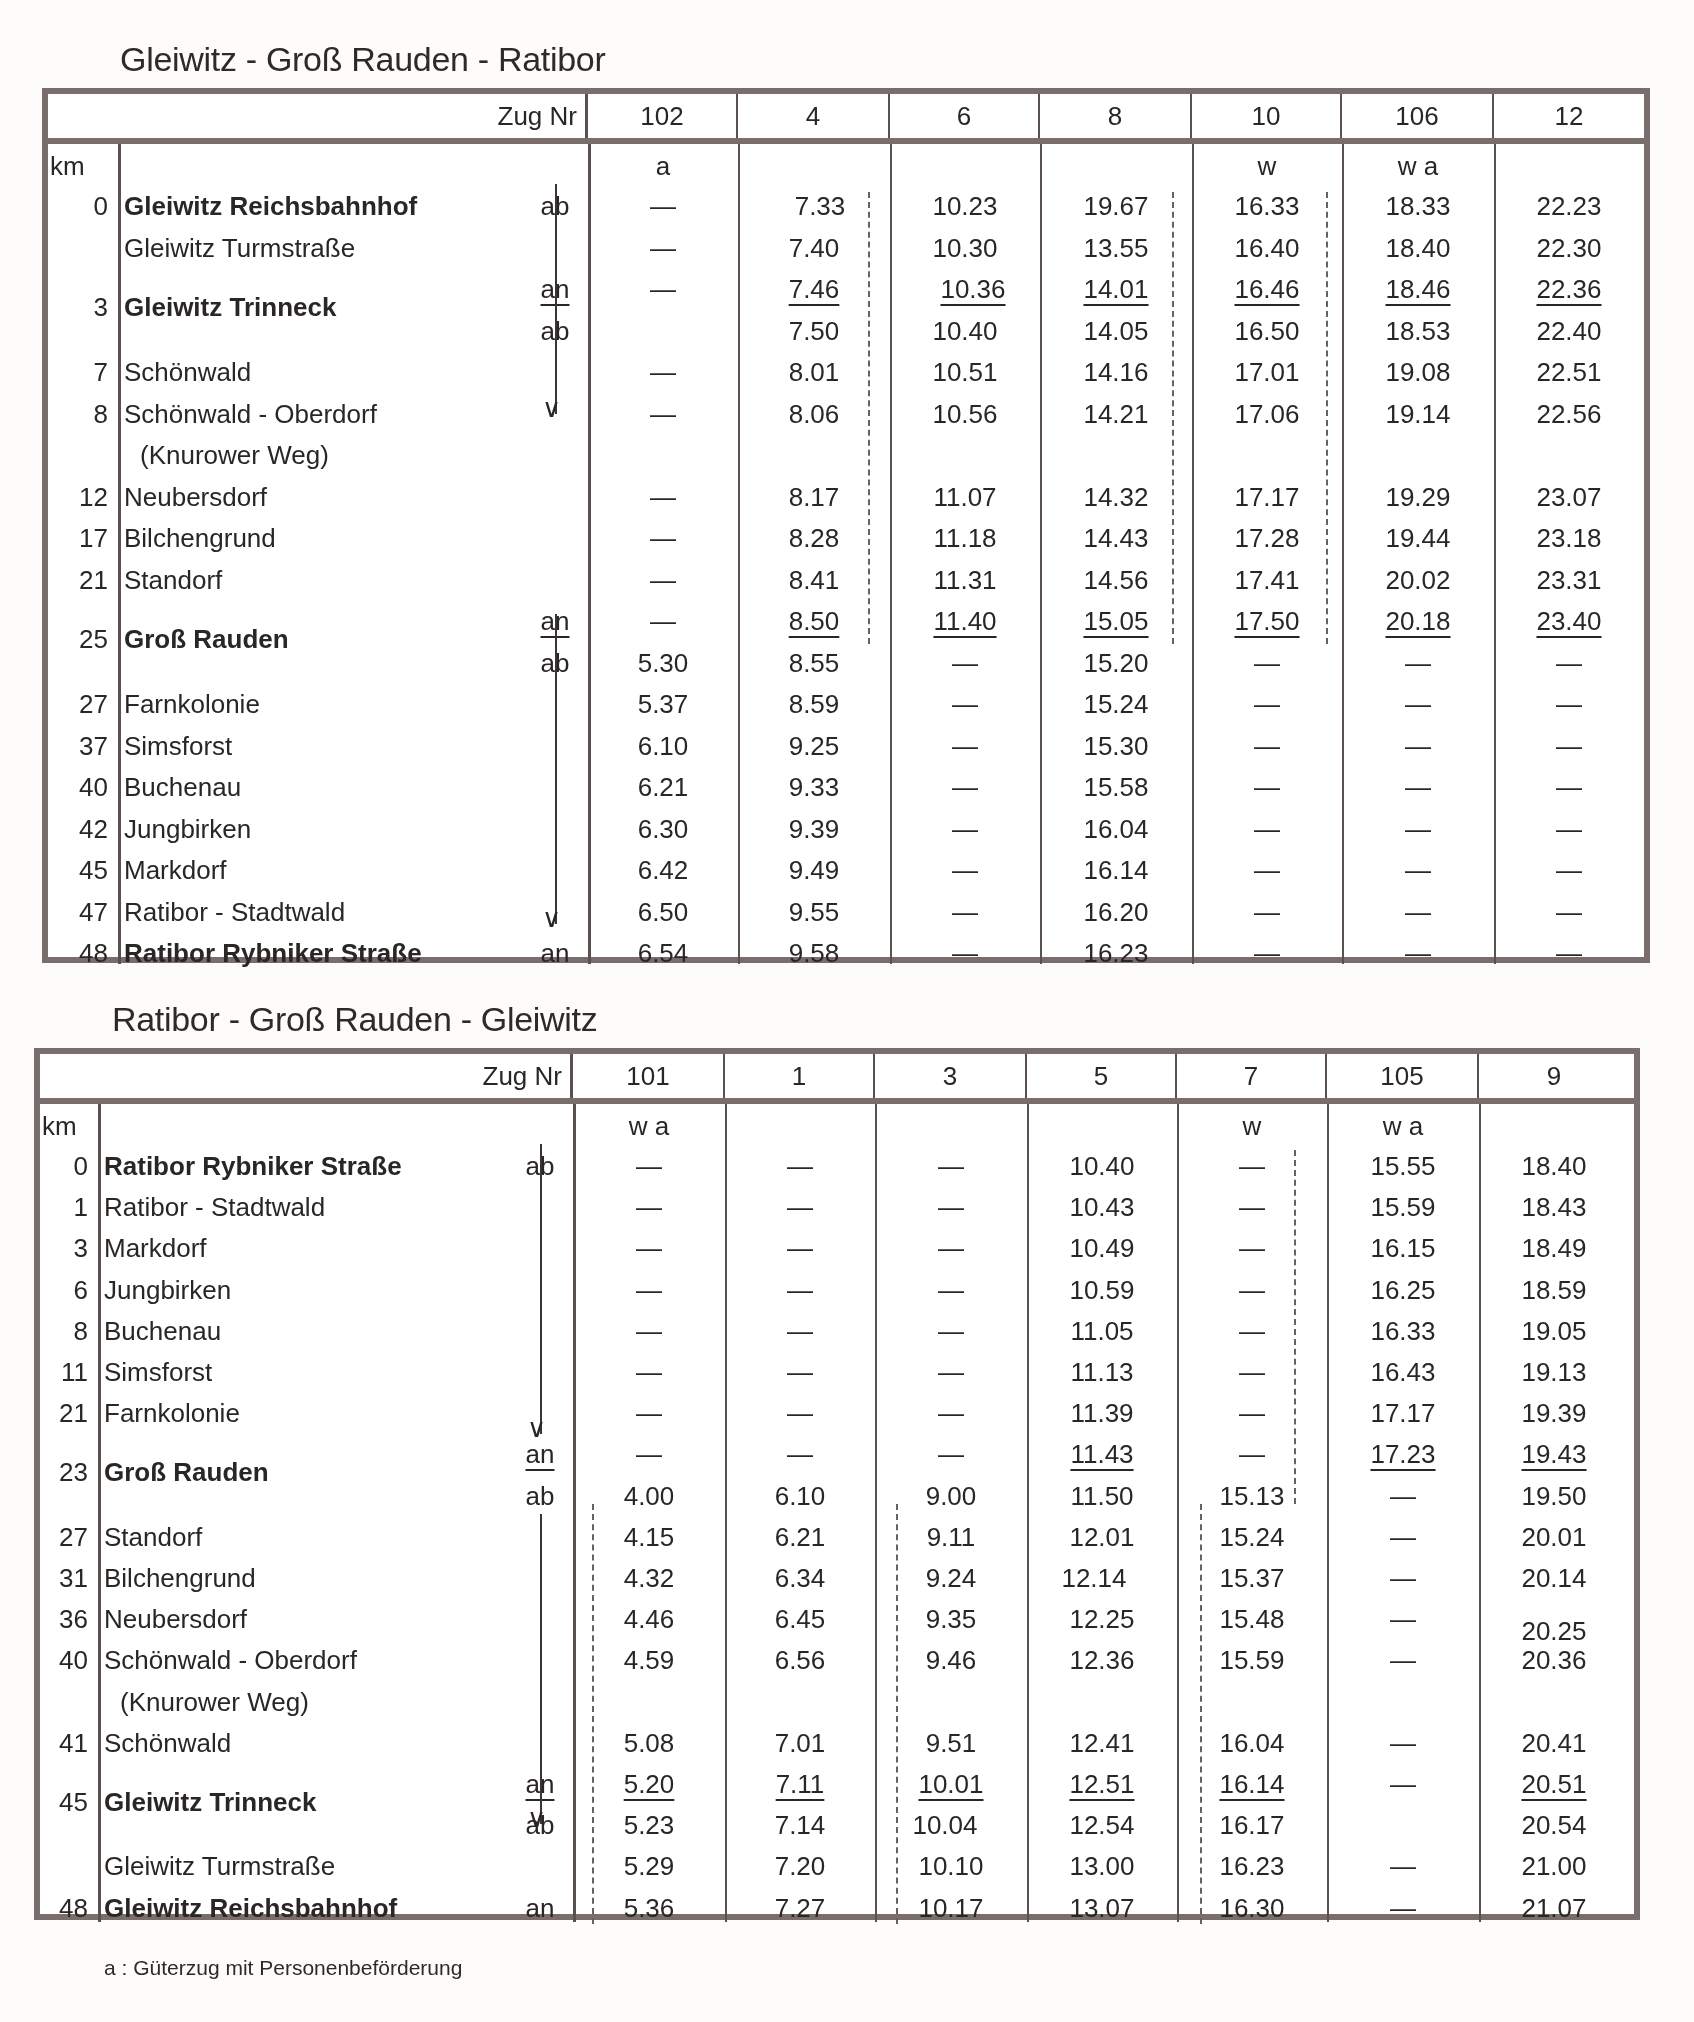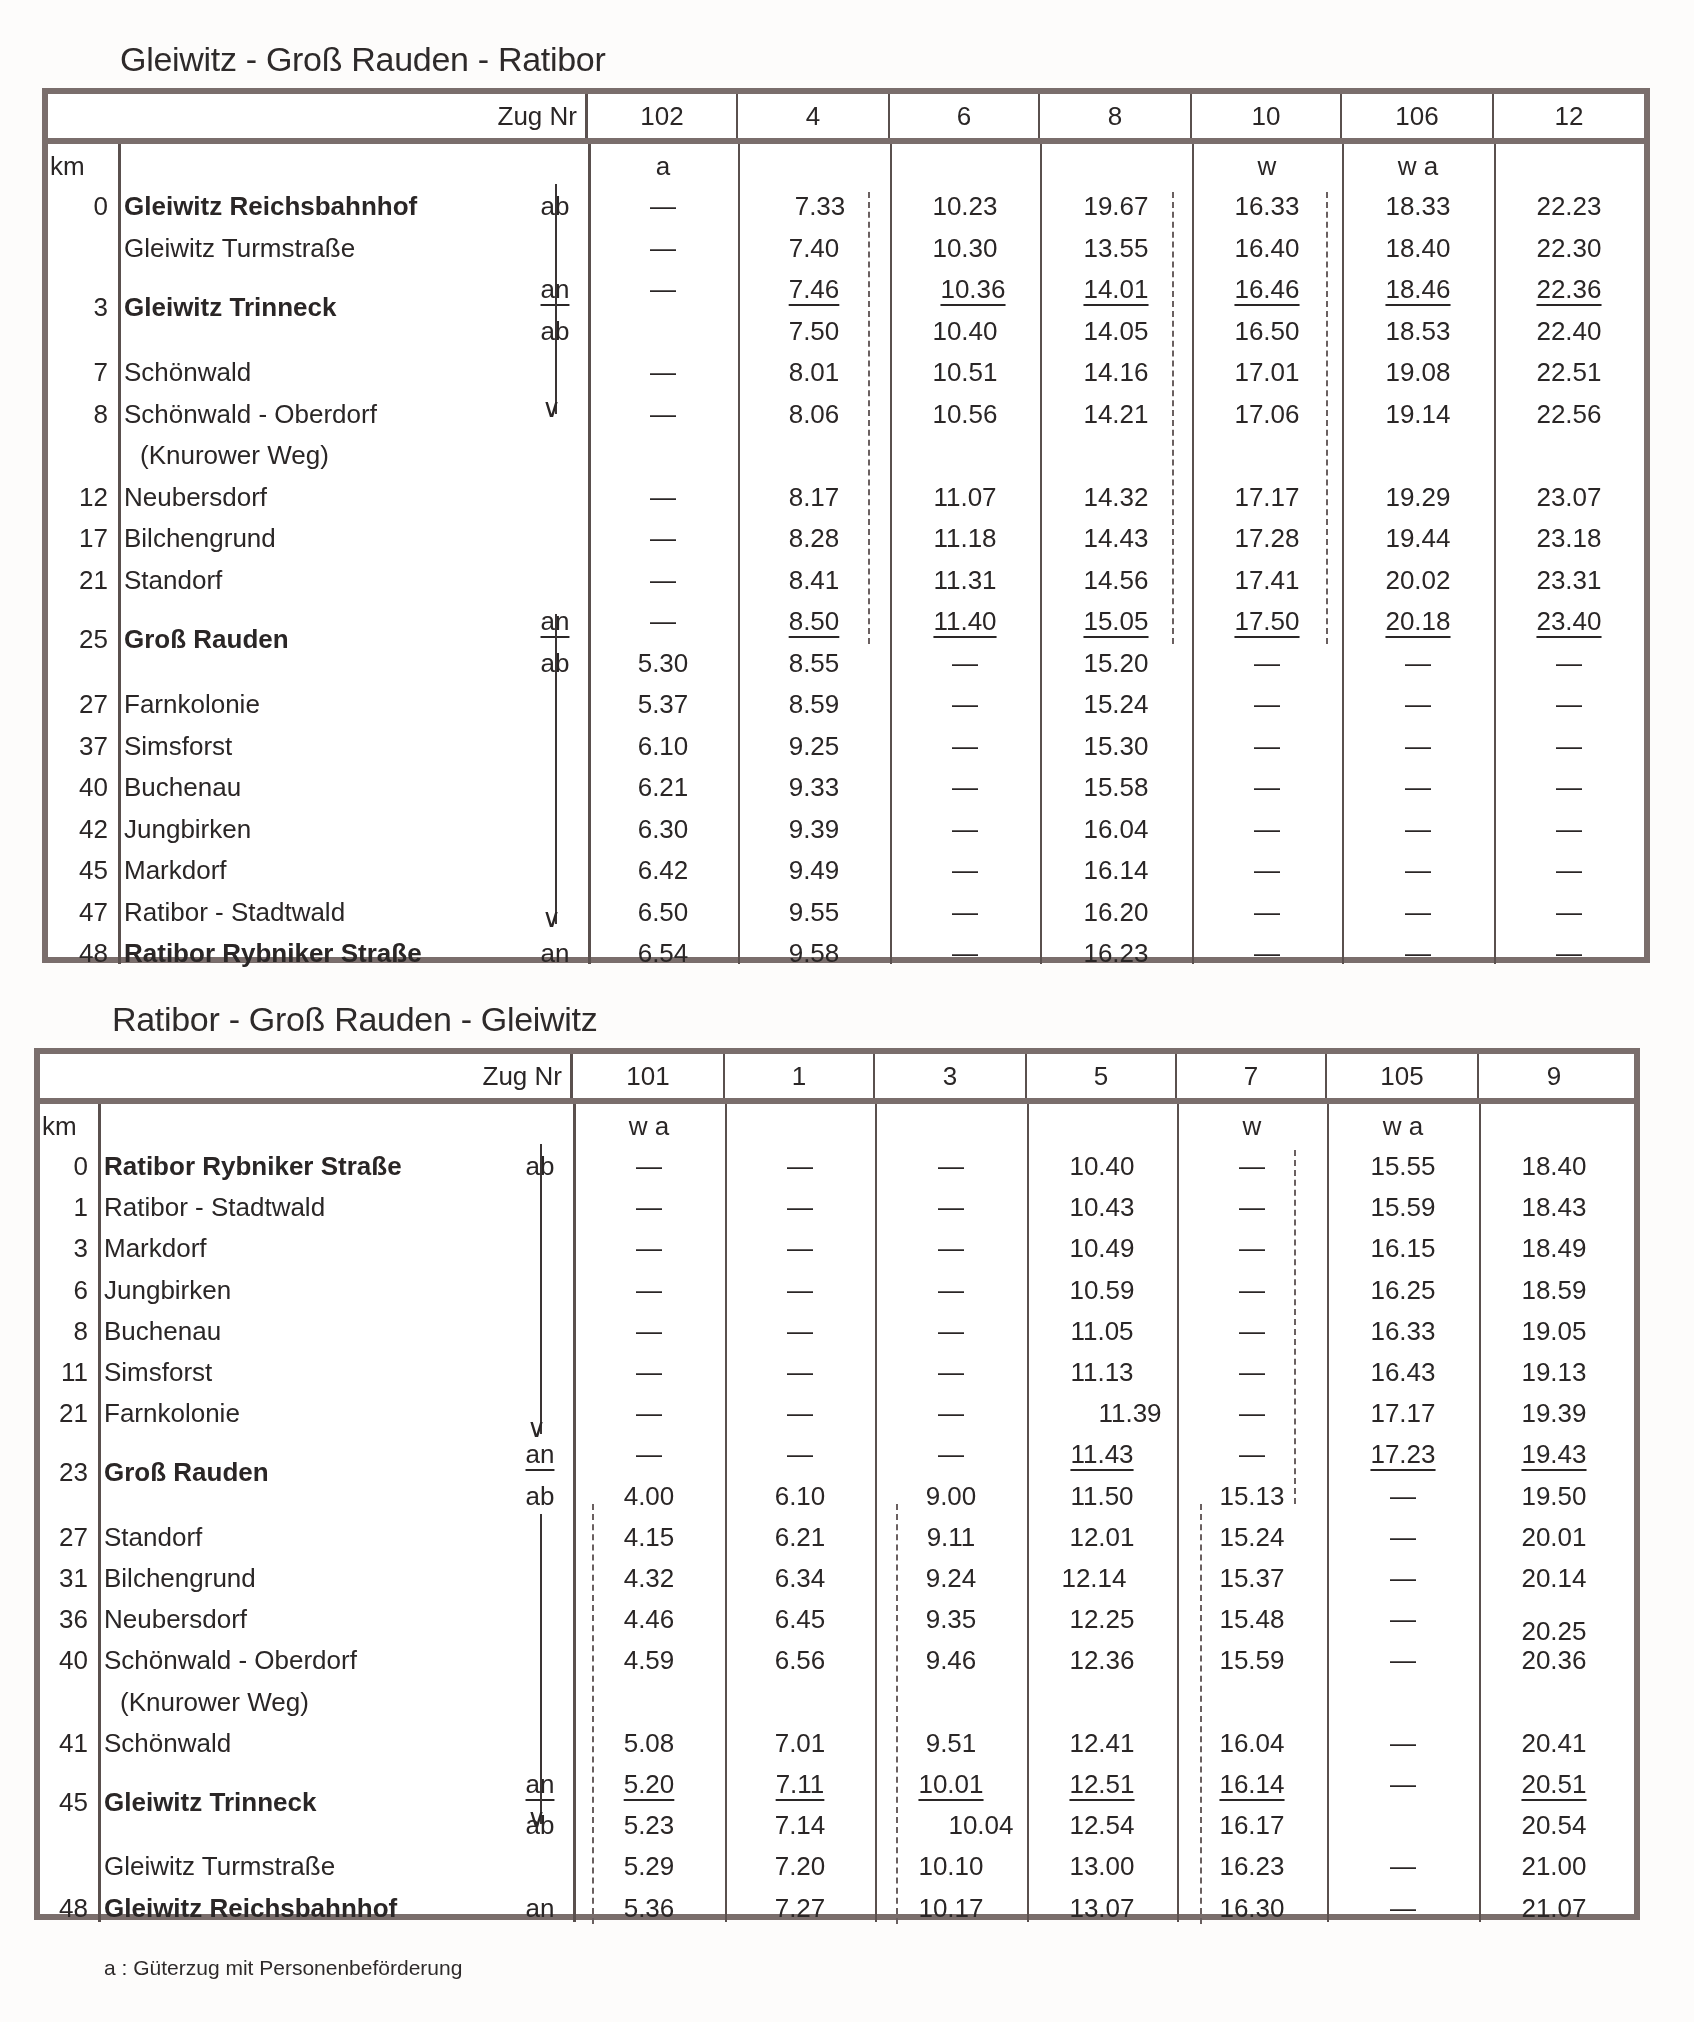--- a/index.html
+++ b/index.html
@@ -343,21 +343,21 @@
       <div class="cell time" style="left: 987px; width: 150px; top: 248px;">11.13</div>
       <div class="cell time" style="left: 1137px; width: 150px; top: 248px;">—</div>
       <div class="cell time" style="left: 1287px; width: 152px; top: 248px;">16.43</div>
       <div class="cell time" style="left: 1439px; width: 150px; top: 248px;">19.13</div>
       <div class="cell km" style="left: 0px; width: 48px; top: 289.2px;">21</div>
       <div class="cell station" style="left: 64px; top: 289.2px;">Farnkolonie</div>
       <div class="cell mark" style="left: 473px; width: 54px; top: 289.2px;"></div>
       <div class="cell time" style="left: 533px; width: 152px; top: 289.2px;">—</div>
       <div class="cell time" style="left: 685px; width: 150px; top: 289.2px;">—</div>
       <div class="cell time" style="left: 835px; width: 152px; top: 289.2px;">—</div>
-      <div class="cell time" style="left: 987px; width: 150px; top: 289.2px; padding-left: 28px;">11.39</div>
+      <div class="cell time" style="left: 987px; width: 150px; top: 289.2px;">11.39</div>
       <div class="cell time" style="left: 1137px; width: 150px; top: 289.2px;">—</div>
       <div class="cell time" style="left: 1287px; width: 152px; top: 289.2px;">17.17</div>
       <div class="cell time" style="left: 1439px; width: 150px; top: 289.2px;">19.39</div>
       <div class="cell km" style="left: 0px; width: 48px; top: 348.4px;">23</div>
       <div class="cell station bold" style="left: 64px; top: 348.4px;">Groß Rauden</div>
       <div class="cell mark ul" style="left: 473px; width: 54px; top: 330.4px;">an</div>
       <div class="cell time" style="left: 533px; width: 152px; top: 330.4px;">—</div>
       <div class="cell time" style="left: 685px; width: 150px; top: 330.4px;">—</div>
       <div class="cell time" style="left: 835px; width: 152px; top: 330.4px;">—</div>
       <div class="cell time ul" style="left: 987px; width: 150px; top: 330.4px;">11.43</div>
@@ -442,21 +442,21 @@
       <div class="cell time ul" style="left: 835px; width: 152px; top: 660px;">10.01</div>
       <div class="cell time ul" style="left: 987px; width: 150px; top: 660px;">12.51</div>
       <div class="cell time ul" style="left: 1137px; width: 150px; top: 660px;">16.14</div>
       <div class="cell time" style="left: 1287px; width: 152px; top: 660px;">—</div>
       <div class="cell time ul" style="left: 1439px; width: 150px; top: 660px;">20.51</div>
       <div class="cell km" style="left: 0px; width: 48px; top: 701.2px;"></div>
       <div class="cell station" style="left: 64px; top: 701.2px;"></div>
       <div class="cell mark" style="left: 473px; width: 54px; top: 701.2px;">ab</div>
       <div class="cell time" style="left: 533px; width: 152px; top: 701.2px;">5.23</div>
       <div class="cell time" style="left: 685px; width: 150px; top: 701.2px;">7.14</div>
-      <div class="cell time" style="left: 835px; width: 140px; top: 701.2px; padding-left: 36px;">10.04</div>
+      <div class="cell time" style="left: 835px; width: 140px; top: 701.2px;">10.04</div>
       <div class="cell time" style="left: 987px; width: 150px; top: 701.2px;">12.54</div>
       <div class="cell time" style="left: 1137px; width: 150px; top: 701.2px;">16.17</div>
       <div class="cell time" style="left: 1287px; width: 152px; top: 701.2px;"></div>
       <div class="cell time" style="left: 1439px; width: 150px; top: 701.2px;">20.54</div>
       <div class="cell km" style="left: 0px; width: 48px; top: 742.4px;"></div>
       <div class="cell station" style="left: 64px; top: 742.4px;">Gleiwitz Turmstraße</div>
       <div class="cell mark" style="left: 473px; width: 54px; top: 742.4px;"></div>
       <div class="cell time" style="left: 533px; width: 152px; top: 742.4px;">5.29</div>
       <div class="cell time" style="left: 685px; width: 150px; top: 742.4px;">7.20</div>
       <div class="cell time" style="left: 835px; width: 152px; top: 742.4px;">10.10</div>

